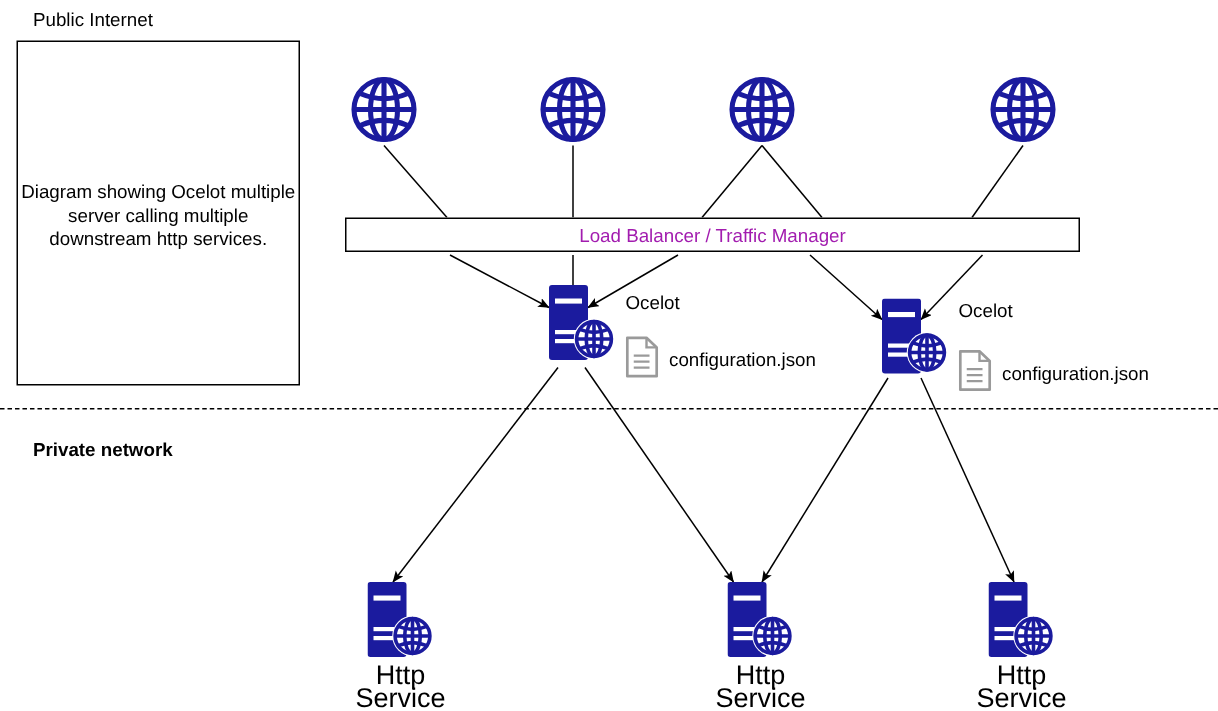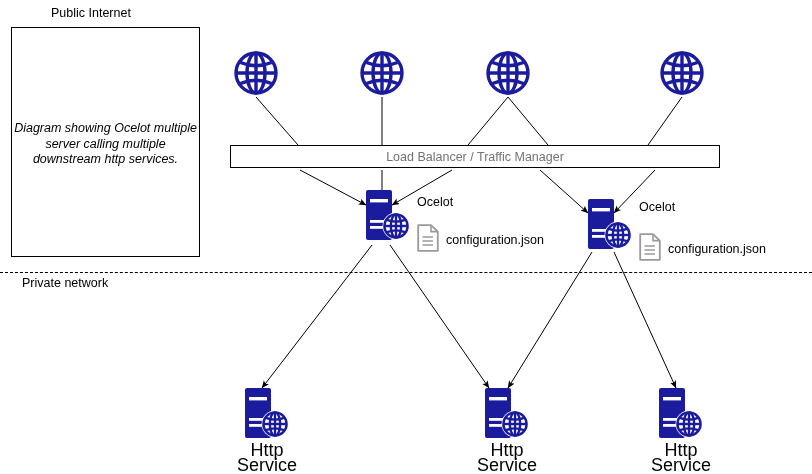--- a/index.html
+++ b/index.html
@@ -45,36 +45,35 @@
   }
   .note-text {
     position: absolute;
     left: 11px;
     top: 121px;
     width: 189px;
     font-size: 12.5px;
     line-height: 15.5px;
     text-align: center;
     color: #000;
-    font-style: italic;
   }
   .lb-bar {
     position: absolute;
     left: 230px;
     top: 145px;
     width: 490px;
     height: 23px;
     border: 1px solid #000;
     box-sizing: border-box;
     background: #fff;
     font-size: 12.5px;
     display: flex;
     align-items: center;
     justify-content: center;
-    color: #737373;
+    color: #a21caf;
   }
   .divider {
     position: absolute;
     left: 0;
     top: 272px;
     width: 812px;
     height: 0;
     border-top: 1px dashed #000;
   }
   .node {
@@ -131,29 +130,29 @@
       <line x1="655" y1="170" x2="614" y2="213"></line>
 
       <line x1="372" y1="245" x2="262" y2="388"></line>
       <line x1="390" y1="245" x2="489" y2="388"></line>
 
       <line x1="592" y1="252" x2="508" y2="388"></line>
       <line x1="614" y1="252" x2="676" y2="388"></line>
     </g>
   </svg>
 
-  <div class="lbl" style="left:22px; top:6px;margin-left:29px;">Public Internet</div>
+  <div class="lbl" style="left:22px; top:6px;">Public Internet</div>
 
 
   <div class="note-box"></div>
   <div class="note-text">Diagram showing Ocelot multiple server calling multiple downstream http services.</div>
 
   <div class="divider"></div>
 
-  <div class="lbl" style="left:22px; top:276px;">Private network</div>
+  <div class="lbl" style="left:22px; top:293px;font-weight:bold;">Private network</div>
 
   <div class="globe-node" style="left:232px; top:49px;">
     <svg viewBox="0 0 48 48" width="48" height="48">
       <g fill="none" stroke="#1b1b9e" stroke-width="3.4">
         <circle cx="24" cy="24" r="20"></circle>
         <ellipse cx="24" cy="24" rx="9" ry="20"></ellipse>
         <line x1="4" y1="24" x2="44" y2="24"></line>
         <line x1="24" y1="4" x2="24" y2="44"></line>
         <path d="M8.5 13.5 Q24 20 39.5 13.5"></path>
         <path d="M8.5 34.5 Q24 28 39.5 34.5"></path>

